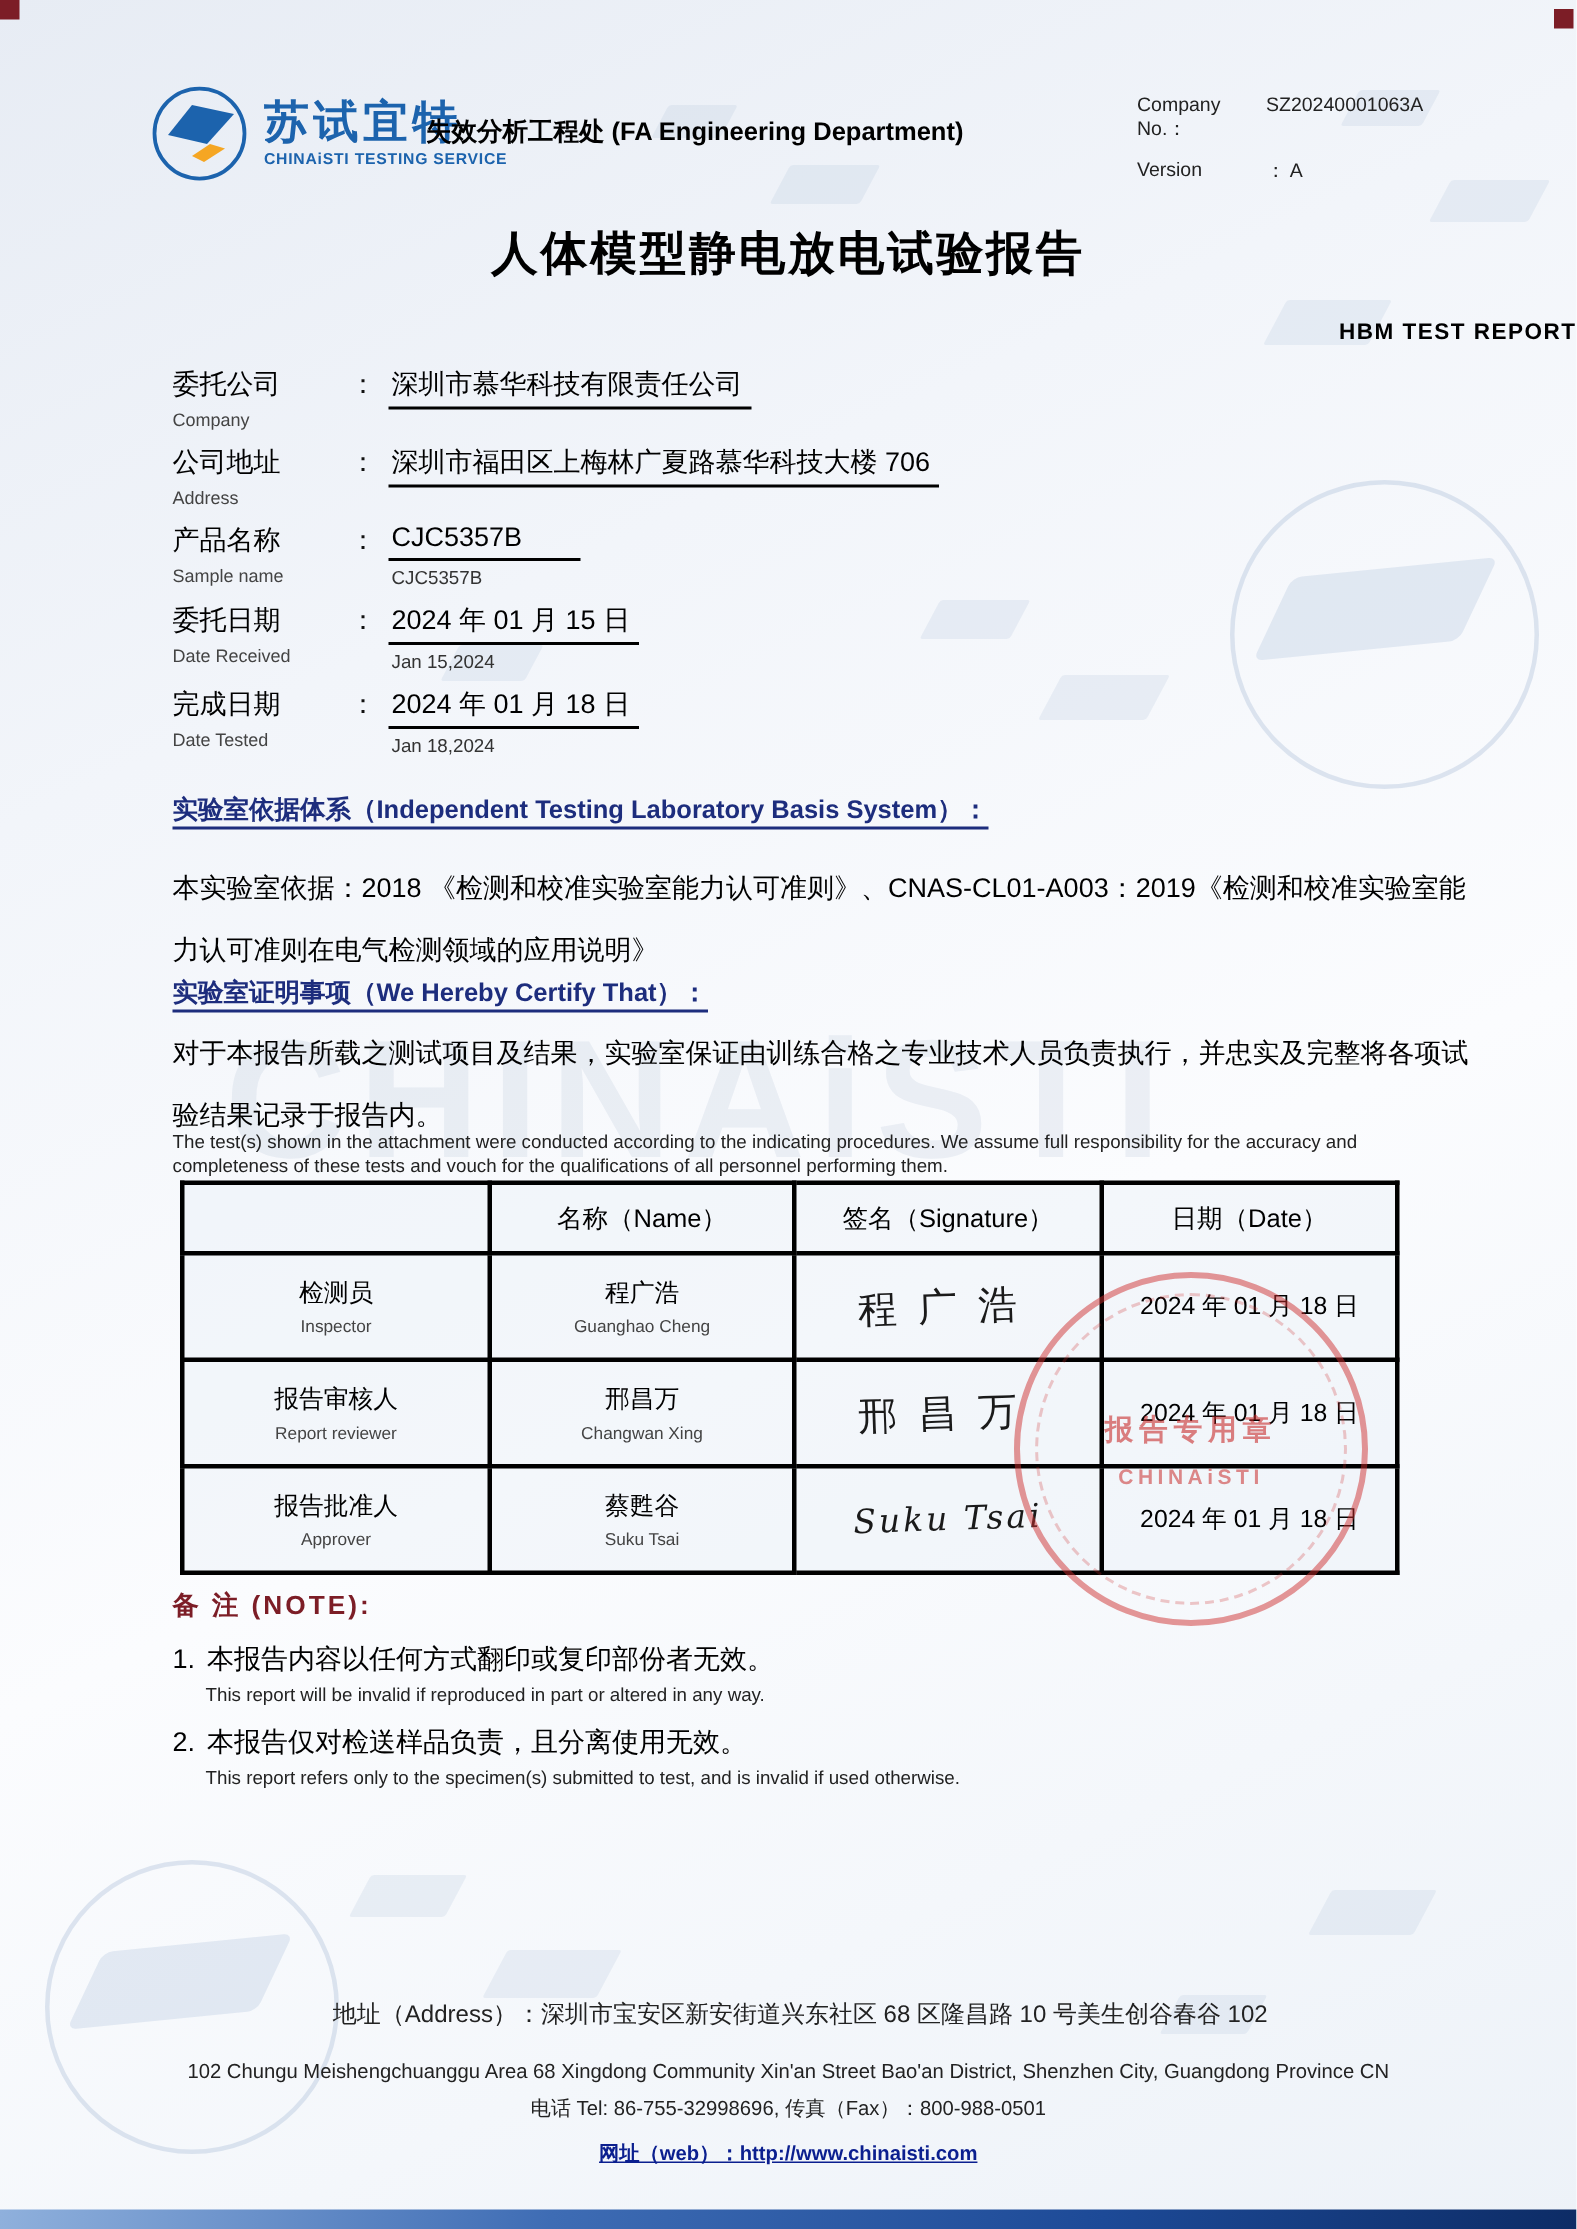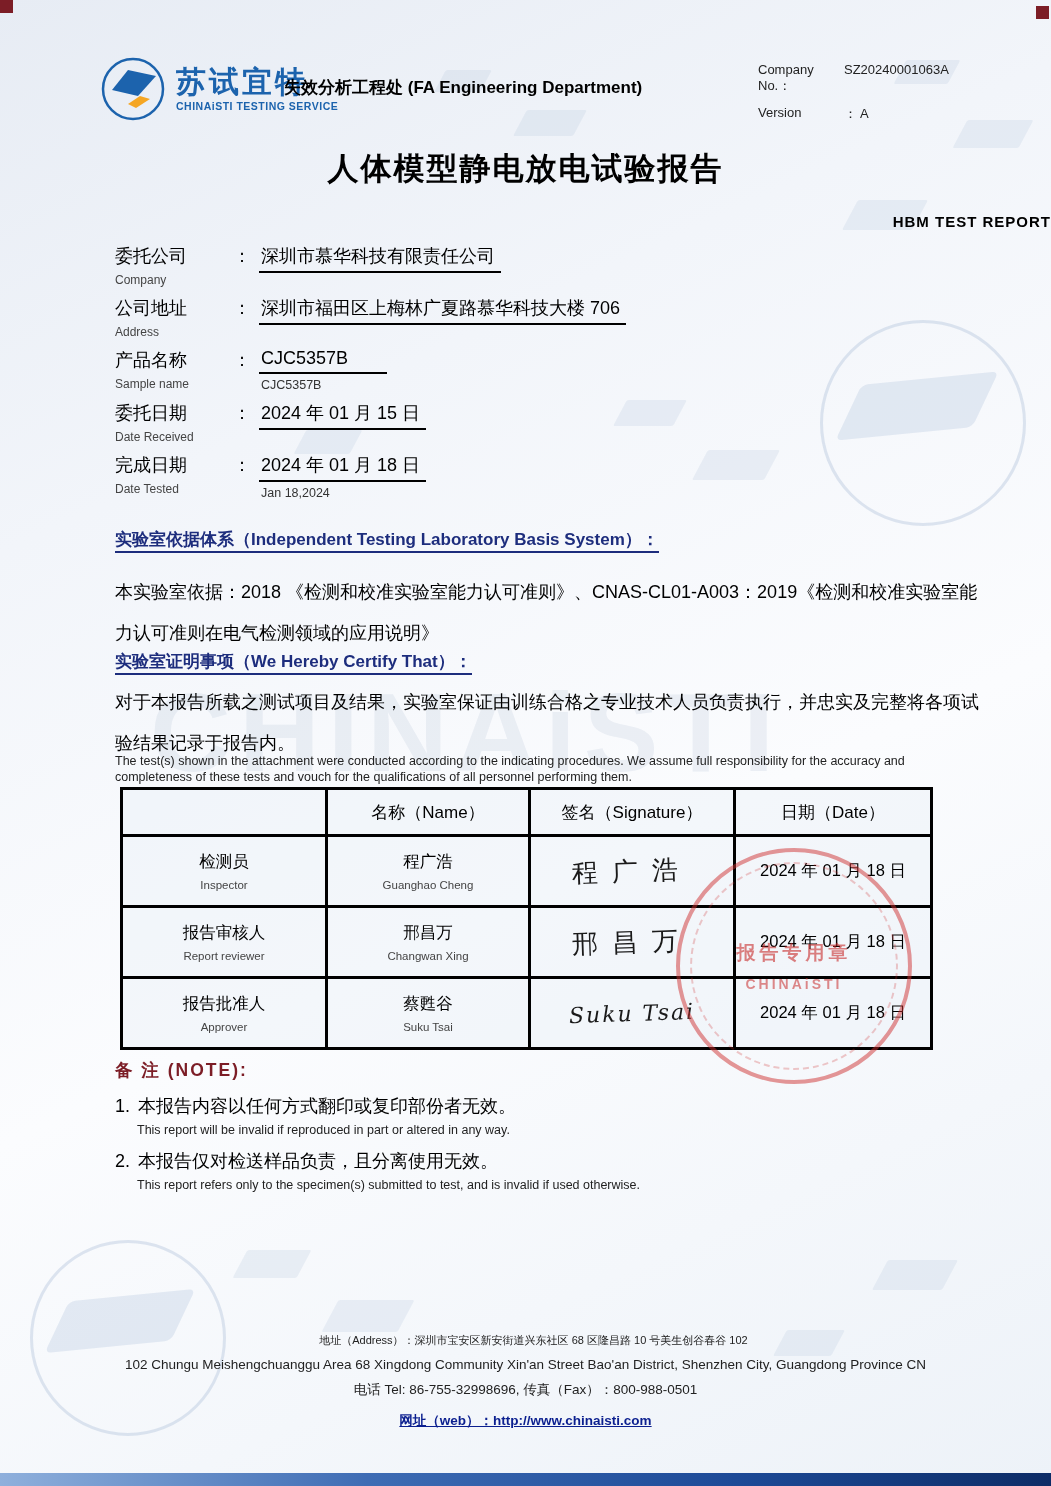--- a/index.html
+++ b/index.html
@@ -63,21 +63,21 @@
   .stamp-center{font-size:19px;color:rgba(200,40,40,.65);letter-spacing:4px;font-weight:bold;}
   .stamp-brand{font-size:14px;color:rgba(200,40,40,.6);letter-spacing:3px;font-weight:bold;margin-top:10px;}
   
   .note-head{position:absolute;left:115px;top:1058px;font-size:17.5px;font-weight:bold;color:#7c1d26;letter-spacing:2px;}
   .note-list{position:absolute;left:115px;top:1094px;width:880px;}
   .note-cn{font-size:18px;color:#000;margin-bottom:5px;}
   .note-cn .num{margin-right:8px;}
   .note-en{font-size:12.5px;color:#222;margin:0 0 12px 22px;}
   
   .footer{position:absolute;left:0;top:1333px;width:100%;text-align:center;color:#222;}
-  .footer .l1{font-size:11px;margin-bottom:9px;padding-left:16px;}
+  .footer .l1{font-size:16px;margin-bottom:19px;padding-left:16px;}
   .footer .l2{font-size:13.5px;margin-bottom:9px;}
   .footer .l3{font-size:13.5px;margin-bottom:12px;}
   .footer a{font-size:13.5px;font-weight:bold;color:#0b1f8f;text-decoration:underline;}
 </style>
 </head>
 <body>
 
 <div class="page">
 
   <div class="wm-text" style="left:150px;top:668px;">CHINAiSTI</div>
@@ -154,21 +154,21 @@
       <div><span class="val">CJC5357B</span>
            <div class="val-sub">CJC5357B</div></div>
     </div>
     <div class="info-row">
       <div>
           <div class="lab-cn">委托日期</div>
            <div class="lab-en">Date Received</div>
         </div>
       <div class="colon">：</div>
       <div><span class="val">2024 年 01 月 15 日</span>
-           </div>
+           <div class="val-sub">Jan 15,2024</div></div>
     </div>
     <div class="info-row">
       <div>
           <div class="lab-cn">完成日期</div>
            <div class="lab-en">Date Tested</div>
         </div>
       <div class="colon">：</div>
       <div><span class="val">2024 年 01 月 18 日</span>
            <div class="val-sub">Jan 18,2024</div></div>
     </div>

